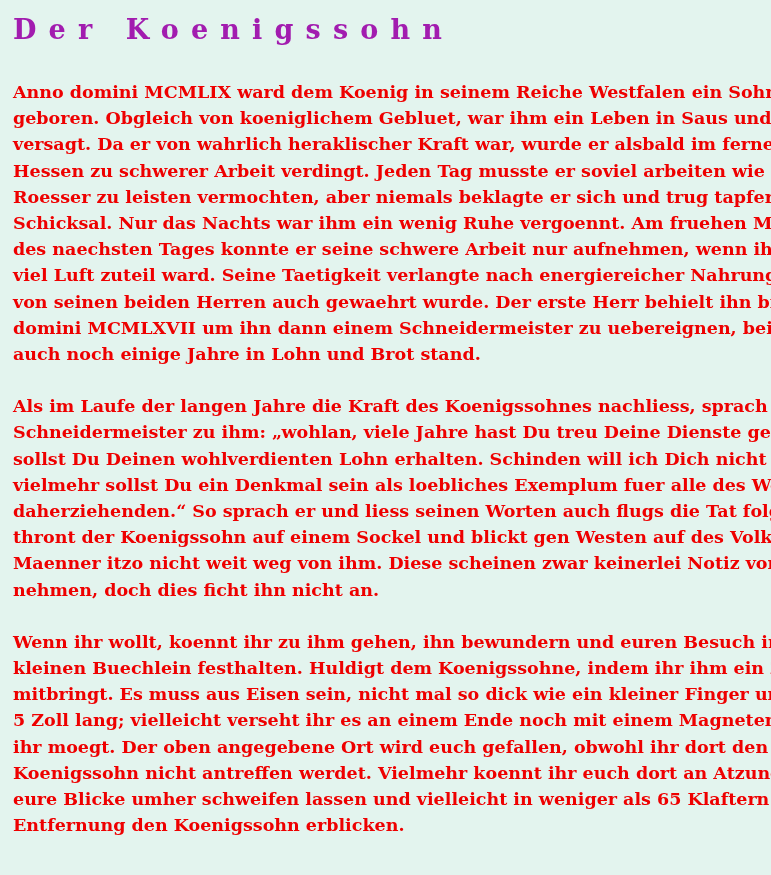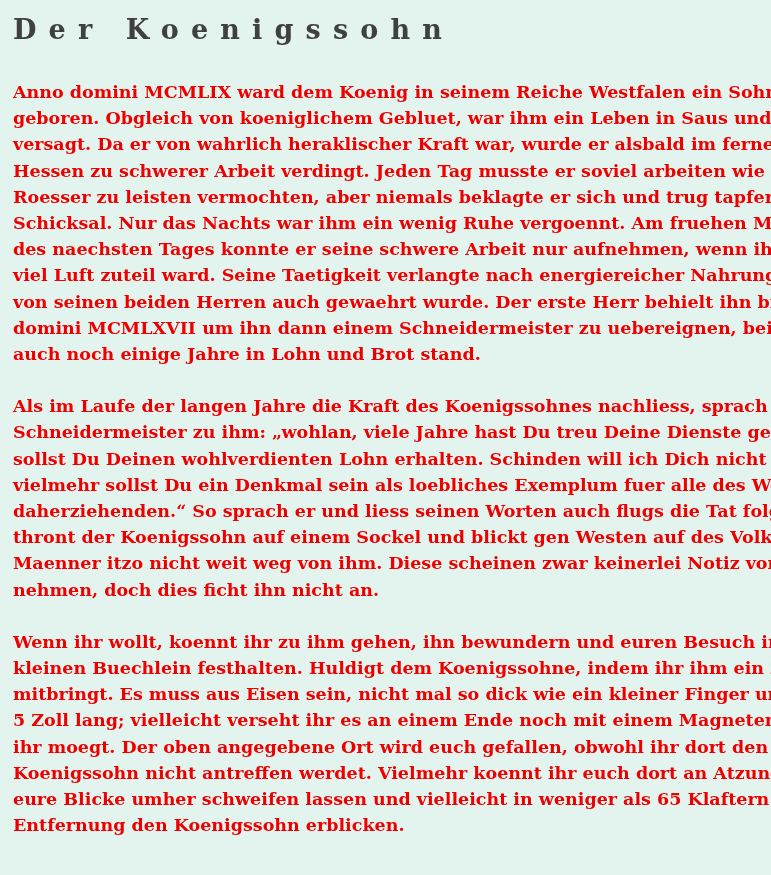--- a/index.html
+++ b/index.html
@@ -18,21 +18,21 @@
     width: 771px;
     height: 875px;
     padding: 14px 12px 0 13px;
     background: #e3f4ee;
   }
   .doc-title {
     margin: 0 0 34px 0;
     font-size: 27px;
     font-weight: bold;
     letter-spacing: 0.45em;
-    color: #404040;
+    color: #a21caf;
     white-space: pre;
   }
   .doc-paragraph {
     margin: 0 0 26px 0;
     font-size: 17.5px;
     line-height: 26.2px;
     font-weight: bold;
     color: #ee0000;
     white-space: pre;
   }

